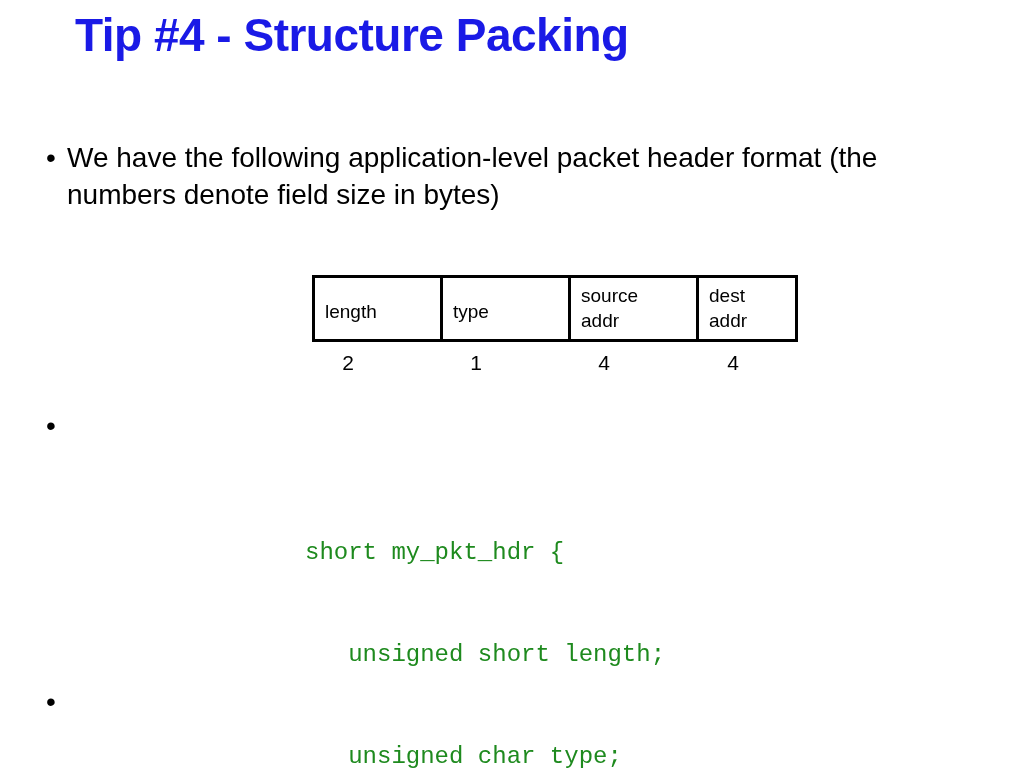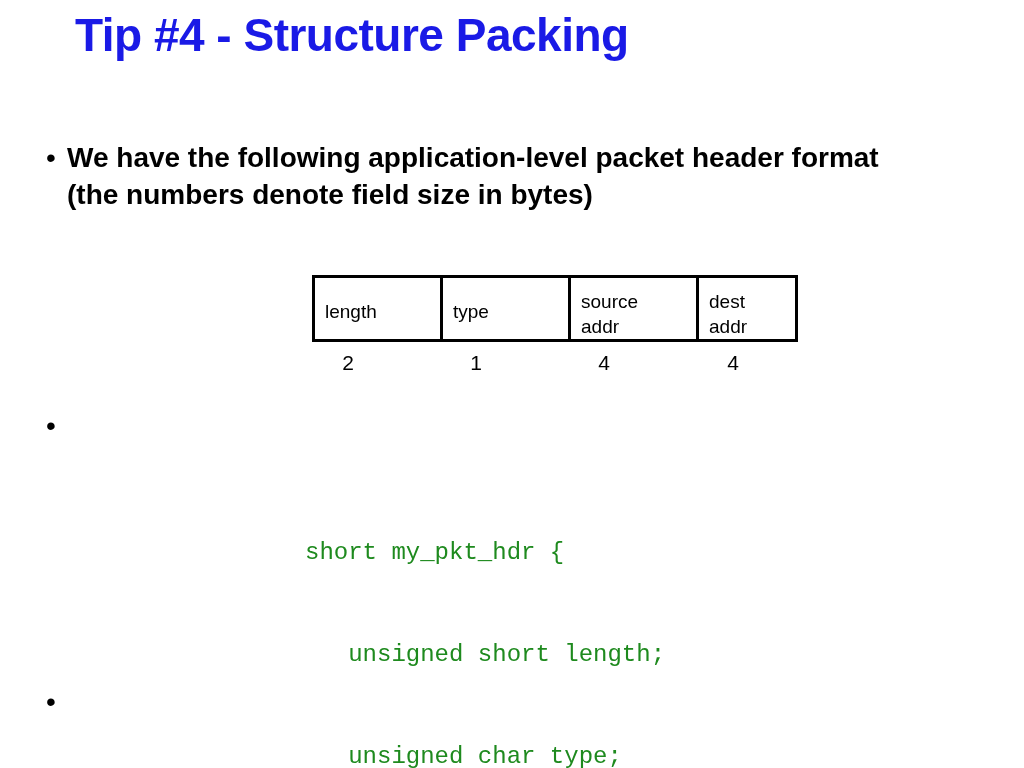--- a/index.html
+++ b/index.html
@@ -53,21 +53,21 @@
     padding-left: 9px;
     box-sizing: border-box;
   }
   .bullet-text {
     font-size: 28px;
     line-height: 37px;
     color: #000;
   }
 
   #bullet-1 { left: 37px; top: 139px; width: 920px; }
-  #bullet-1 .bullet-text { max-width: 860px; font-weight: bold; }
+  #bullet-1 .bullet-text { max-width: 860px; }
   #bullet-2 { left: 37px; top: 407px; width: 800px; }
   #bullet-3 { left: 37px; top: 683px; width: 900px; }
   #bullet-3 .bullet-text { white-space: nowrap; }
 
   .gap-spacer {
     display: inline-block;
     width: 112px;
   }
   .code-accent {
     color: #4472E4;
@@ -100,21 +100,21 @@
     display: flex;
     flex-direction: column;
     justify-content: center;
   }
   .packet-cell:last-child {
     border-right: none;
     flex: 1 1 auto;
   }
   .packet-cell.two-line {
     justify-content: flex-start;
-    padding-top: 11px;
+    padding-top: 5px;
   }
   .packet-cell .cell-line {
     display: block;
   }
 
   .size-row {
     display: flex;
     margin-top: 8px;
   }
   .size-cell {

